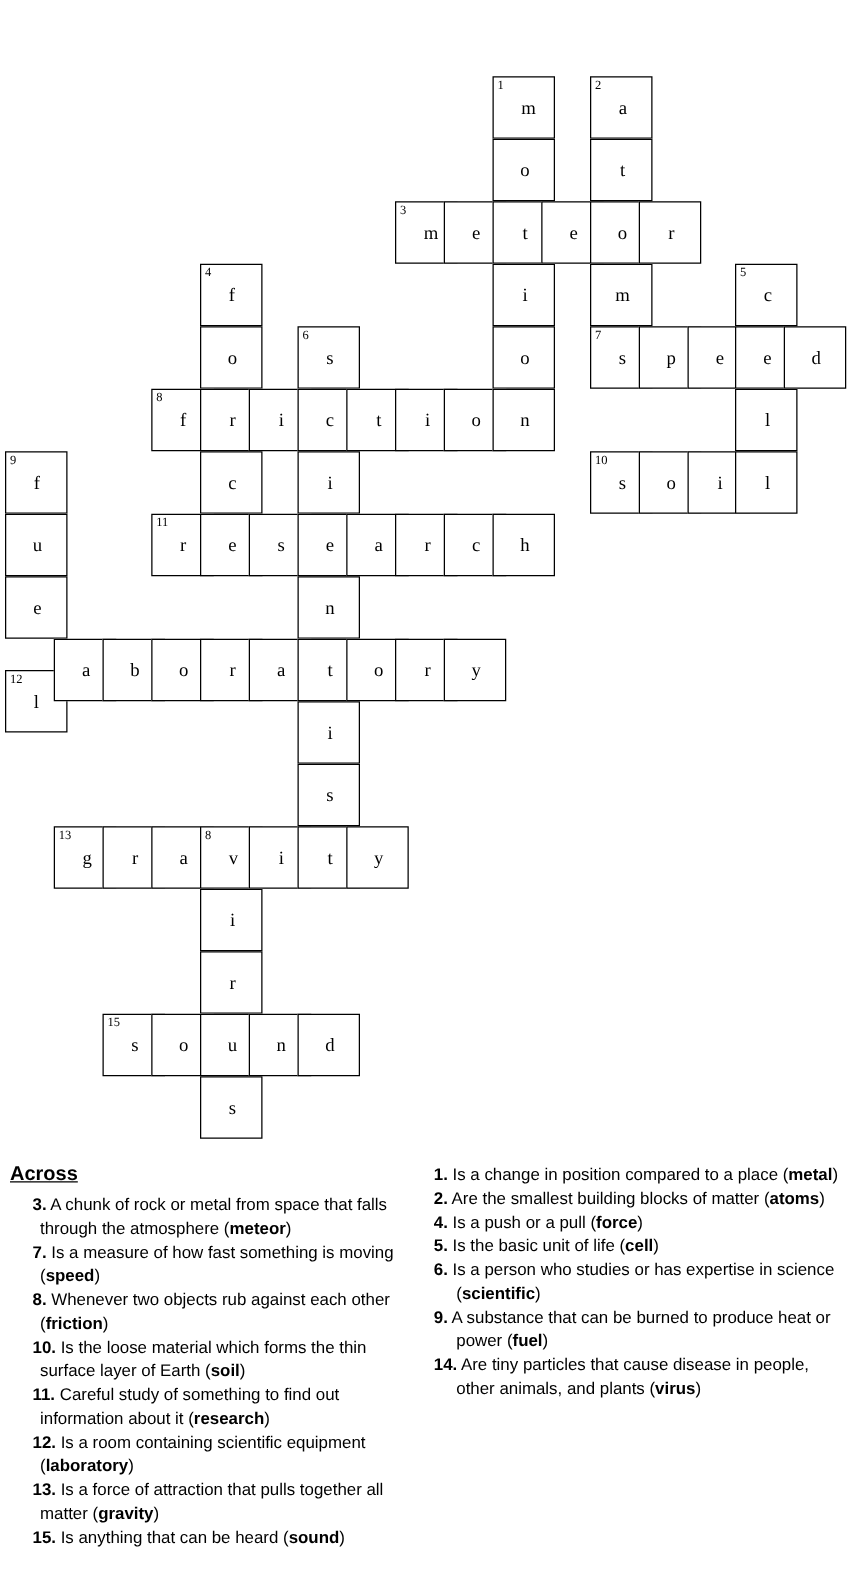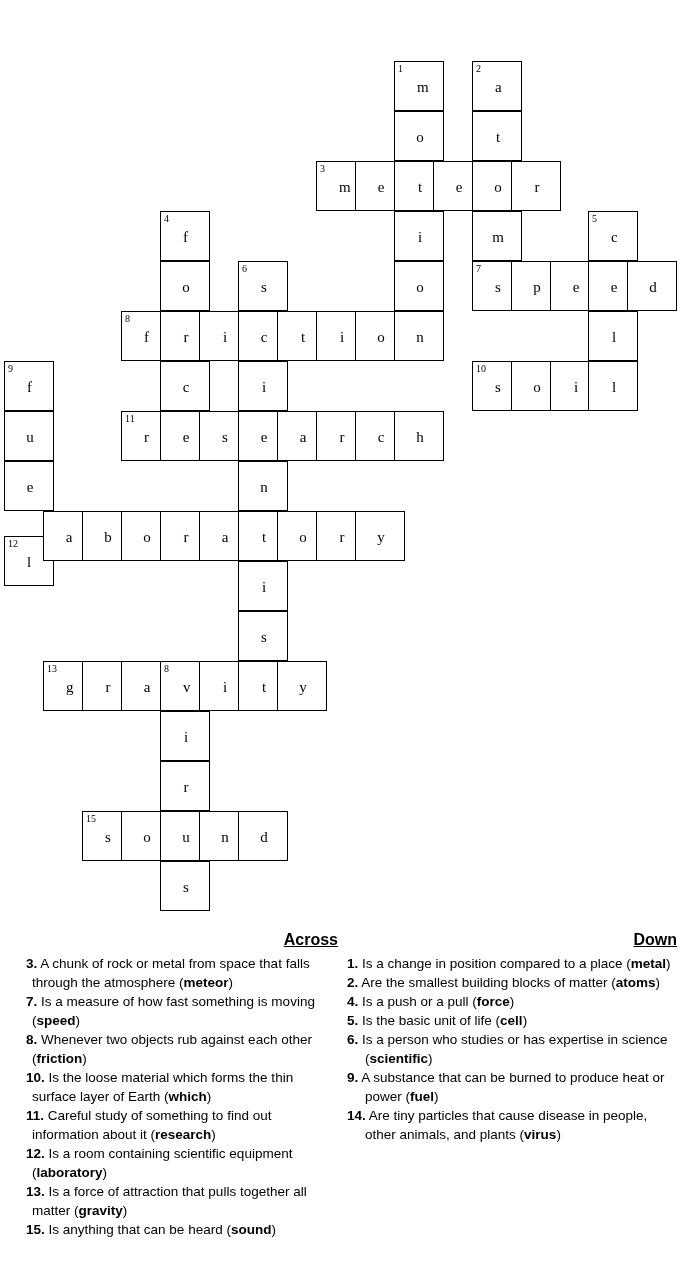--- a/index.html
+++ b/index.html
@@ -67,21 +67,20 @@
     line-height: 19px;
   }
   .col.across { left: 8px; width: 330px; }
   .col.down { left: 347px; width: 330px; }
   .col h2 {
     margin: 0 0 4px 0;
     font-size: 16px;
     font-weight: bold;
     text-decoration: underline;
     line-height: 20px;
-    text-align: right;
   }
   .clue {
     margin: 0 0 0 0;
     padding: 0 0 0 18px;
     text-indent: -18px;
   }
   .col.across .clue { padding-left: 24px; text-indent: -6px; }
   .col.down .clue { padding-left: 18px; text-indent: -18px; }
   .clue b { font-weight: bold; }
 </style>
@@ -334,29 +333,28 @@
     </div>
   </div>
 
 <div id="clues">
   <div class="col across">
     <h2>Across</h2>
     <div id="across-list">
         <p class="clue"><b>3.</b><span> A chunk of rock or metal from space that falls through the atmosphere (</span><b>meteor</b><span>)</span></p>
         <p class="clue"><b>7.</b><span> Is a measure of how fast something is moving (</span><b>speed</b><span>)</span></p>
         <p class="clue"><b>8.</b><span> Whenever two objects rub against each other (</span><b>friction</b><span>)</span></p>
-        <p class="clue"><b>10.</b><span> Is the loose material which forms the thin surface layer of Earth (</span><b>which</b><span>)</span></p>
+        <p class="clue"><b>10.</b><span> Is the loose material which forms the thin surface layer of Earth (</span><b>soil</b><span>)</span></p>
         <p class="clue"><b>11.</b><span> Careful study of something to find out information about it (</span><b>research</b><span>)</span></p>
         <p class="clue"><b>12.</b><span> Is a room containing scientific equipment (</span><b>laboratory</b><span>)</span></p>
         <p class="clue"><b>13.</b><span> Is a force of attraction that pulls together all matter (</span><b>gravity</b><span>)</span></p>
         <p class="clue"><b>15.</b><span> Is anything that can be heard (</span><b>sound</b><span>)</span></p>
       </div>
   </div>
   <div class="col down">
-    <h2>Down</h2>
     <div id="down-list">
         <p class="clue"><b>1.</b><span> Is a change in position compared to a place (</span><b>metal</b><span>)</span></p>
         <p class="clue"><b>2.</b><span> Are the smallest building blocks of matter (</span><b>atoms</b><span>)</span></p>
         <p class="clue"><b>4.</b><span> Is a push or a pull (</span><b>force</b><span>)</span></p>
         <p class="clue"><b>5.</b><span> Is the basic unit of life (</span><b>cell</b><span>)</span></p>
         <p class="clue"><b>6.</b><span> Is a person who studies or has expertise in science (</span><b>scientific</b><span>)</span></p>
         <p class="clue"><b>9.</b><span> A substance that can be burned to produce heat or power (</span><b>fuel</b><span>)</span></p>
         <p class="clue"><b>14.</b><span> Are tiny particles that cause disease in people, other animals, and plants (</span><b>virus</b><span>)</span></p>
       </div>
   </div>

